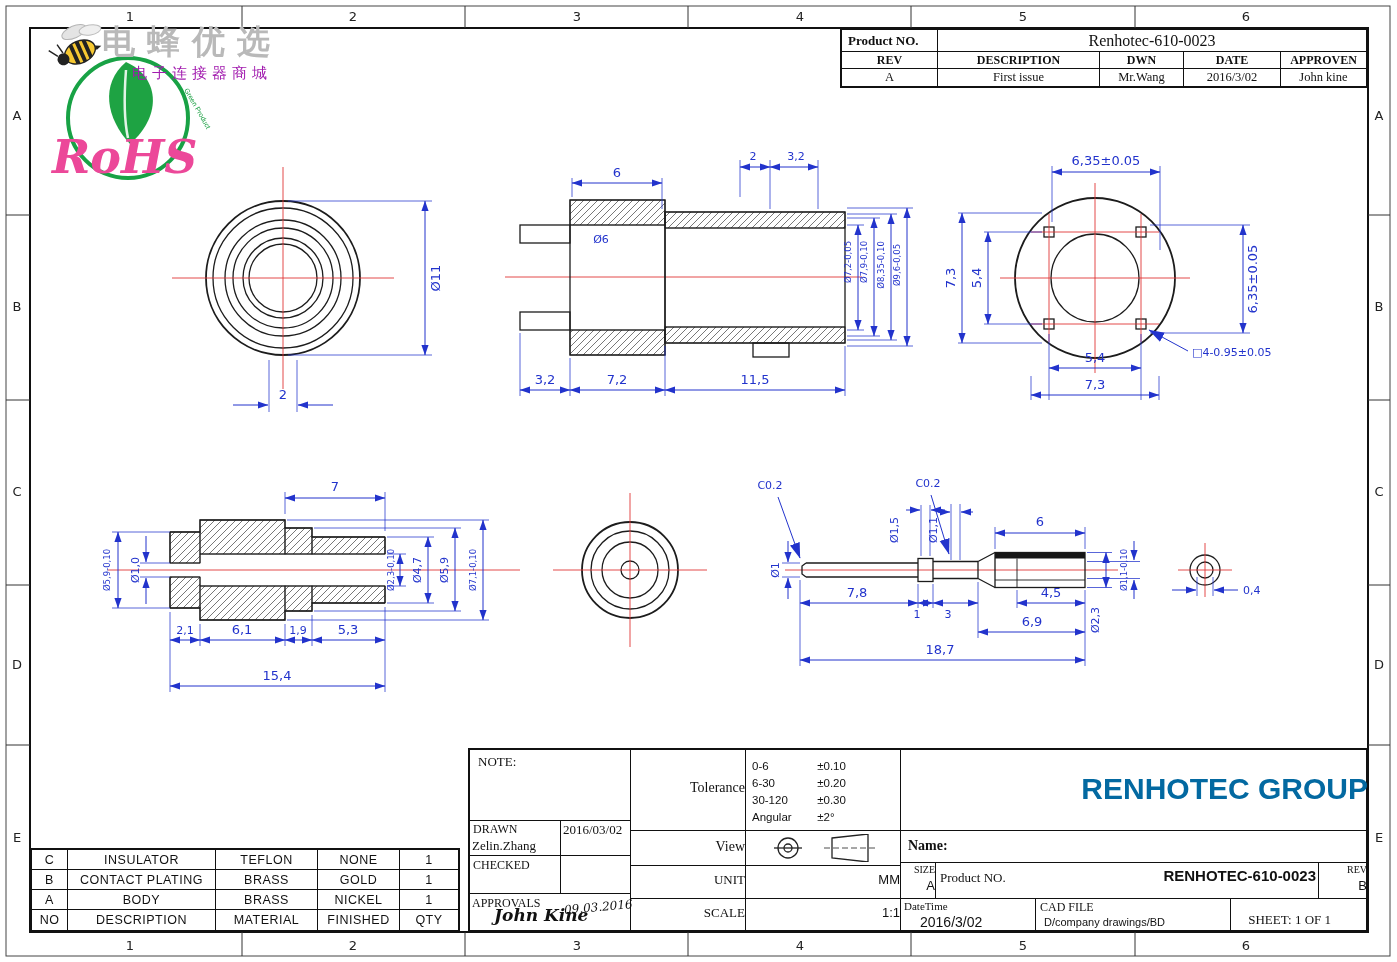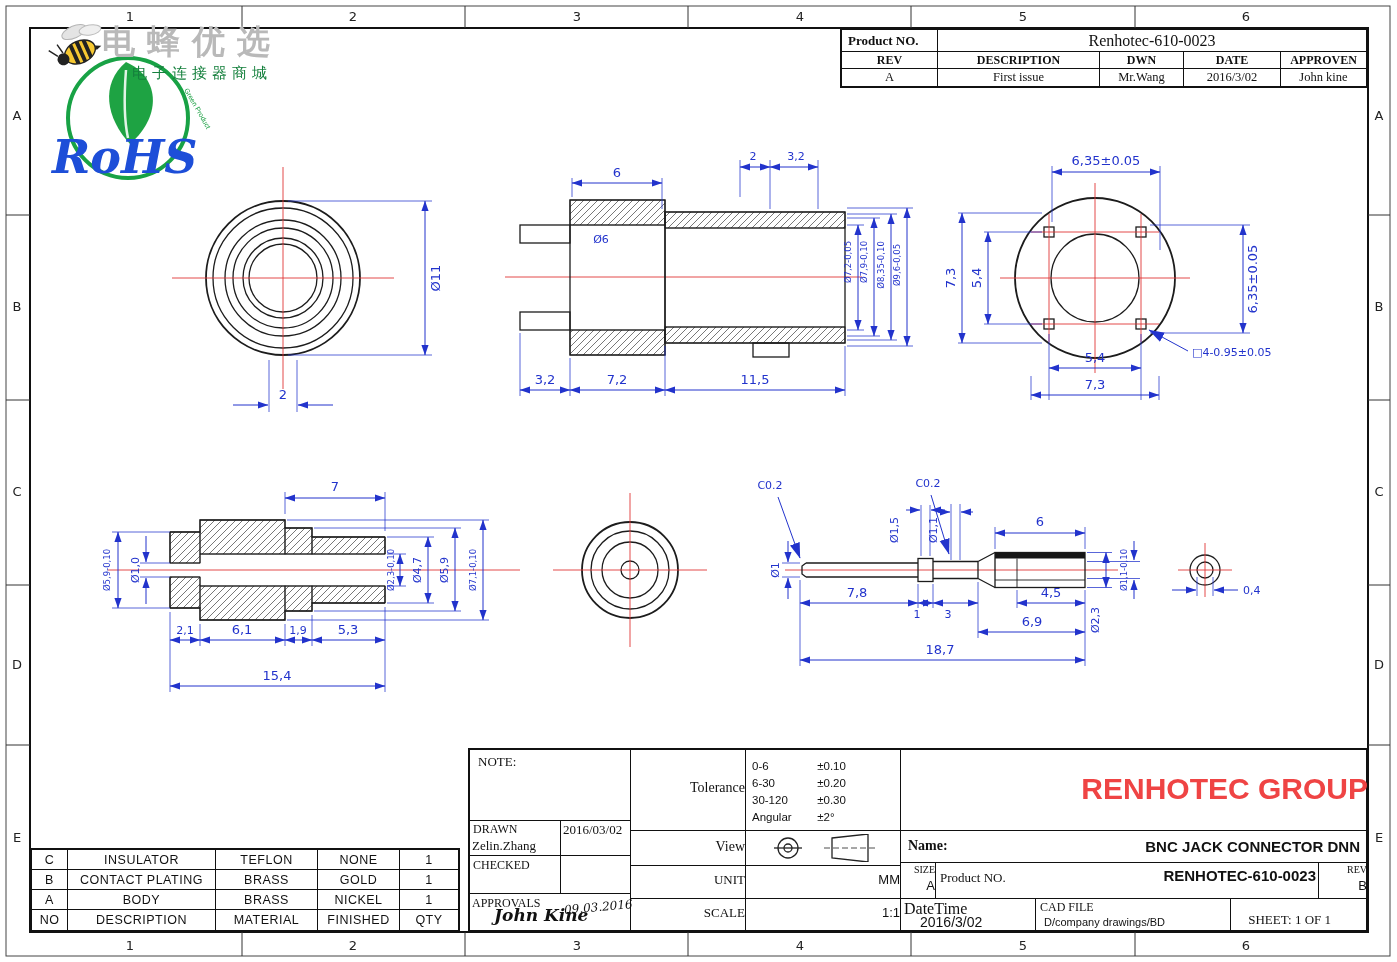--- a/index.html
+++ b/index.html
@@ -54,29 +54,29 @@
   .lab{font-size:12px}
   .cen{text-align:right}
   .sans{font-family:"Liberation Sans",sans-serif}
   .sig{font-family:"DejaVu Serif",serif;font-style:italic;font-weight:bold;font-size:17px}
   .hand{font-family:"DejaVu Serif",serif;font-style:italic;font-size:12px;transform:rotate(-5deg)}
   .brandbox{position:absolute;width:118px;height:64px;border:2px solid #d42323;background:#fff}
   .brandname{height:44px;display:flex;align-items:center;justify-content:center;color:#d42323;
              font-weight:bold;font-size:17px;font-family:"Liberation Sans",sans-serif}
   .brandsite{height:16px;background:#d42323;color:#fff;font-size:9.5px;text-align:center;
              line-height:16px;font-family:"Liberation Sans",sans-serif}
-  .group{font-size:30px;font-weight:bold;color:#ef4444;font-family:"Liberation Sans",sans-serif}
+  .group{font-size:30px;font-weight:bold;color:#0369a1;font-family:"Liberation Sans",sans-serif}
   .tolrow{position:absolute;font-size:11.5px;font-family:"Liberation Sans",sans-serif}
   .tolrow .range{display:inline-block;width:62px}
 
   
   .brandcn{font-size:33px;font-weight:bold;color:#b9b9b9;letter-spacing:12px;
            font-family:Liberation Sans, sans-serif}
-  .tagcn{font-size:15px;color:#15803d;letter-spacing:5px;font-family:"DejaVu Sans",sans-serif}
-  .rohs{font-family:"DejaVu Serif",serif;font-style:italic;font-weight:bold;font-size:46px;color:#1d4ed8}
+  .tagcn{font-size:15px;color:#a21caf;letter-spacing:5px;font-family:"DejaVu Sans",sans-serif}
+  .rohs{font-family:"DejaVu Serif",serif;font-style:italic;font-weight:bold;font-size:46px;color:#ec4899}
 </style>
 </head>
 <body>
 
 <div class="sheet">
 
 <svg class="drawsvg" width="1397" height="962">
   <defs>
     <pattern id="hatch" patternUnits="userSpaceOnUse" width="7" height="7">
       <path d="M-1,8 L8,-1 M-2,2 L2,-2 M5,9 L9,5" stroke="#555" stroke-width="0.8" fill="none"></path>
@@ -434,30 +434,29 @@
     </g>
   </svg>
   <div class="tb cen" style="left:160px;top:122px;width:115px;font-size:13px">UNIT</div>
   <div class="tb cen sans" style="left:275px;top:122px;width:155px;font-size:13px">MM</div>
   <div class="tb cen" style="left:160px;top:155px;width:115px;font-size:13px">SCALE</div>
   <div class="tb cen sans" style="left:275px;top:155px;width:155px;font-size:13px">1:1</div>
 
   <div class="tb cen group" style="left:560px;top:22px;width:338px">RENHOTEC GROUP</div>
 
   <div class="tb" style="left:438px;top:88px;font-size:14px;font-weight:bold">Name:</div>
-  <div class="tb cen sans" style="left:490px;top:88px;width:400px;font-size:15px;font-weight:bold">BNC JACK CONNECTOR  DNN</div>
 
   <div class="tb cen" style="left:430px;top:114px;width:35px;font-size:10px">SIZE</div>
   <div class="tb cen sans" style="left:430px;top:128px;width:35px;font-size:13px">A</div>
   <div class="tb" style="left:470px;top:120px;font-size:13px">Product NO.</div>
   <div class="tb cen sans" style="left:556px;top:117px;width:290px;font-size:15px;font-weight:bold">RENHOTEC-610-0023</div>
   <div class="tb cen" style="left:848px;top:114px;width:49px;font-size:10px">REV</div>
   <div class="tb cen sans" style="left:848px;top:128px;width:49px;font-size:13px">B</div>
 
-  <div class="tb" style="left:434px;top:150px;font-size:16px">DateTime</div>
+  <div class="tb" style="left:434px;top:150px;font-size:11px">DateTime</div>
   <div class="tb sans" style="left:450px;top:164px;font-size:14px">2016/3/02</div>
   <div class="tb" style="left:570px;top:150px;font-size:12px">CAD FILE</div>
   <div class="tb sans" style="left:574px;top:166px;font-size:11px">D/company drawings/BD</div>
   <div class="tb cen" style="left:724px;top:162px;width:137px;font-size:13px">
     <span>SHEET:</span>
     <span>1 OF 1</span>
   </div>
 </div>
 
 </div>

